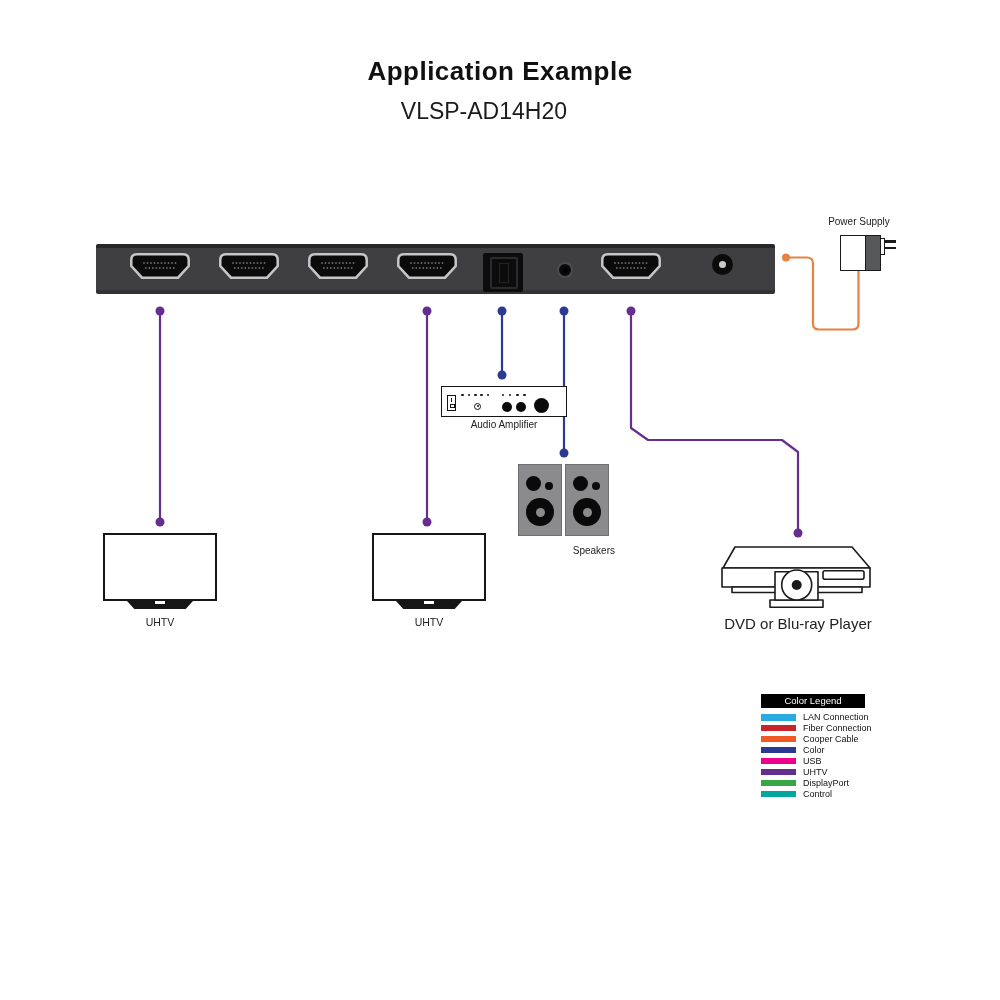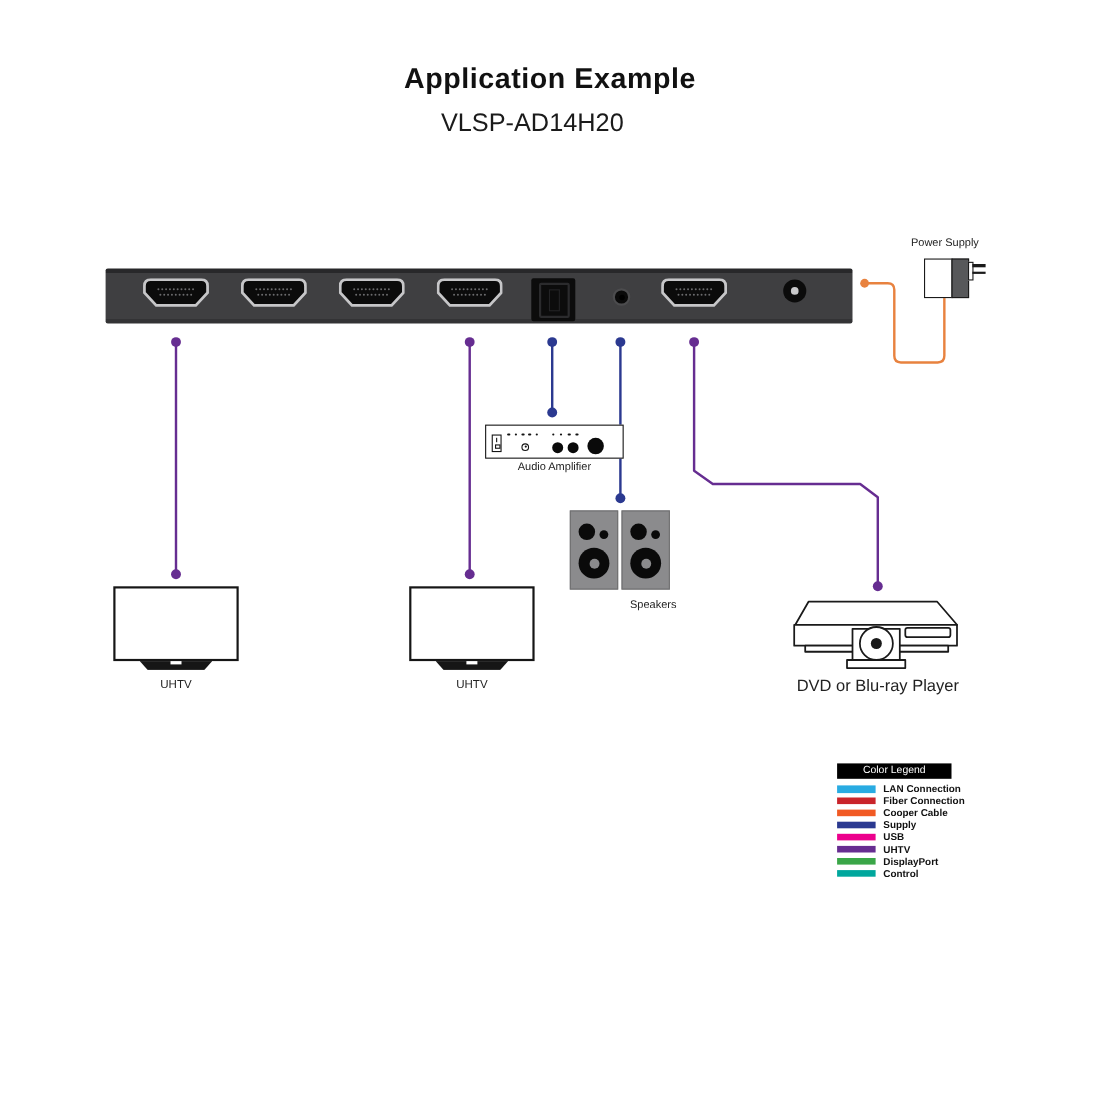--- a/index.html
+++ b/index.html
@@ -74,21 +74,21 @@
   .spk-woofer::after{content:"";position:absolute;left:9.5px;top:9.5px;width:9px;height:9px;border-radius:50%;background:#8b8b8d;}
   .speakers-label{left:515px;top:545px;width:100px;text-align:right;font-size:10px;color:#222;}
 
   
   .dvd-label{left:718px;top:615px;width:160px;text-align:center;font-size:15px;color:#222;}
 
   
   .legend{left:761px;top:694px;width:150px;}
   .legend-header{width:104px;height:14px;background:#000;color:#fff;font-size:9.5px;text-align:center;line-height:14px;}
   .legend-rows{margin-top:4px;}
-  .legend-row{display:flex;align-items:center;height:10.9px;font-weight:bold;}
+  .legend-row{display:flex;align-items:center;height:10.9px;}
   .legend-swatch{width:35px;height:6.2px;flex:0 0 35px;}
   .legend-text{margin-left:7px;font-size:9px;color:#111;white-space:nowrap;}
 
   svg{display:block;}
 </style>
 </head>
 <body>
 
 <div class="abs title">Application Example</div>
 <div class="abs subtitle">VLSP-AD14H20</div>
@@ -319,21 +319,21 @@
       <div class="legend-row">
         <span class="legend-swatch" style="background: rgb(201, 36, 43);"></span>
         <span class="legend-text">Fiber Connection</span>
       </div>
       <div class="legend-row">
         <span class="legend-swatch" style="background: rgb(241, 90, 36);"></span>
         <span class="legend-text">Cooper Cable</span>
       </div>
       <div class="legend-row">
         <span class="legend-swatch" style="background: rgb(43, 57, 144);"></span>
-        <span class="legend-text">Supply</span>
+        <span class="legend-text">Color</span>
       </div>
       <div class="legend-row">
         <span class="legend-swatch" style="background: rgb(236, 0, 140);"></span>
         <span class="legend-text">USB</span>
       </div>
       <div class="legend-row">
         <span class="legend-swatch" style="background: rgb(102, 45, 145);"></span>
         <span class="legend-text">UHTV</span>
       </div>
       <div class="legend-row">

